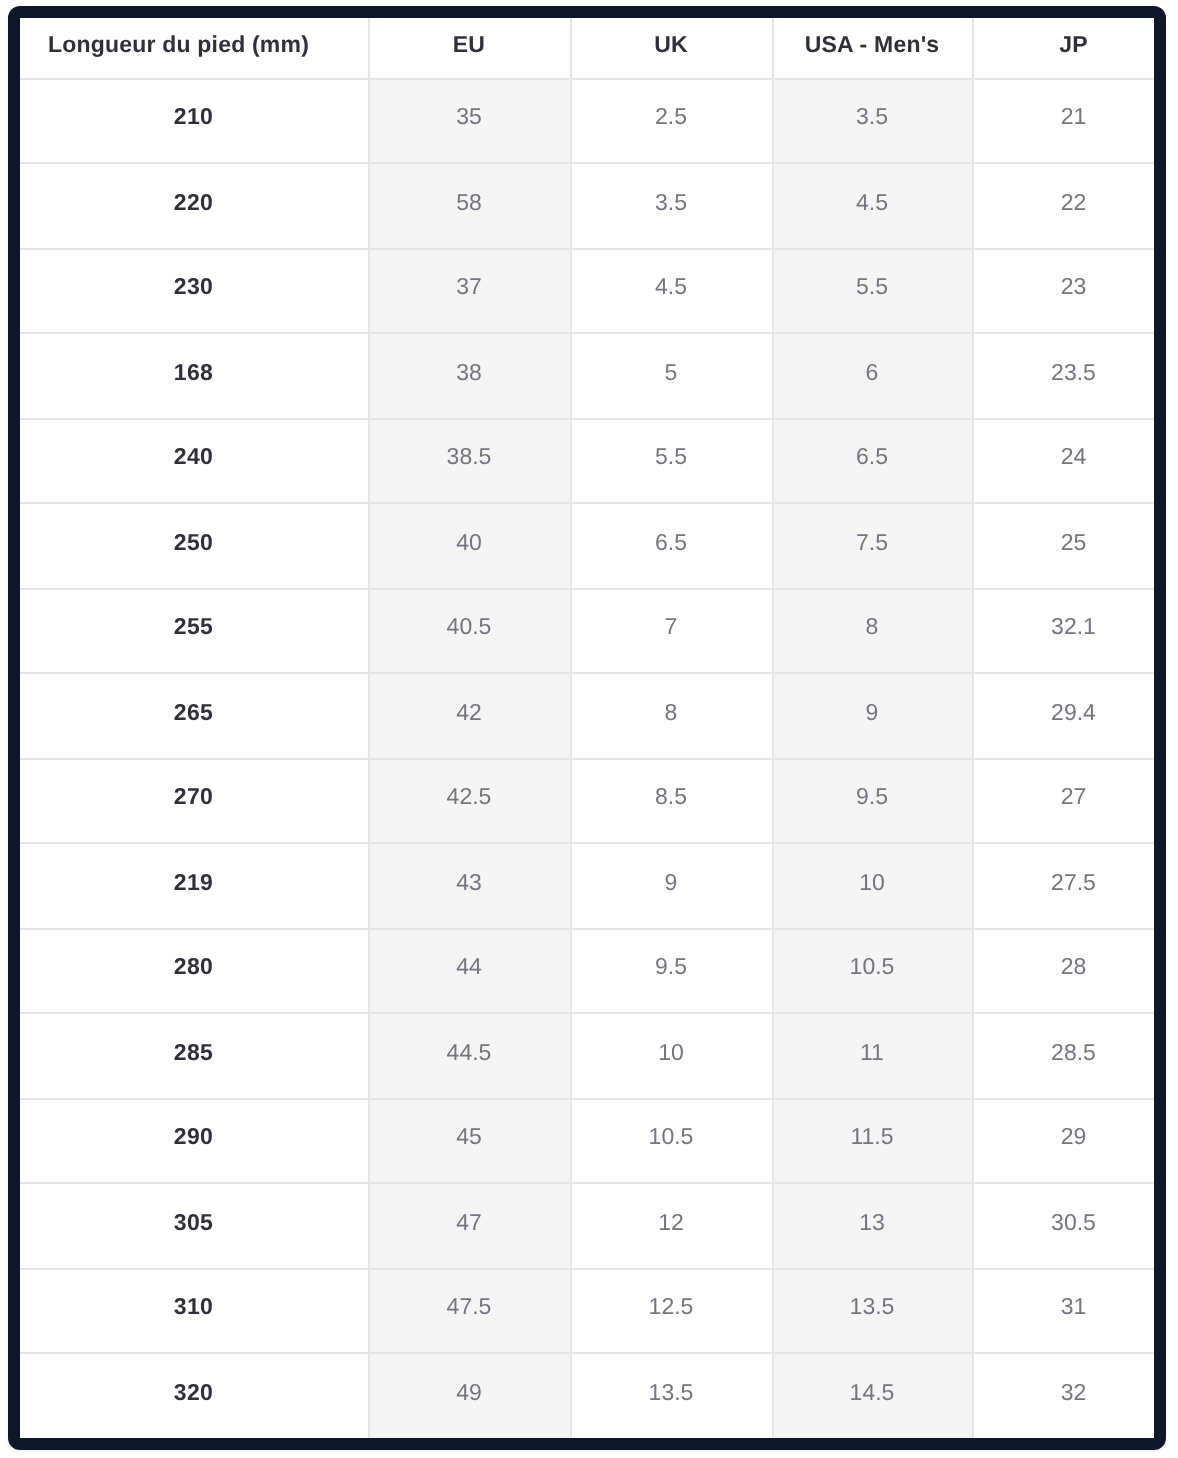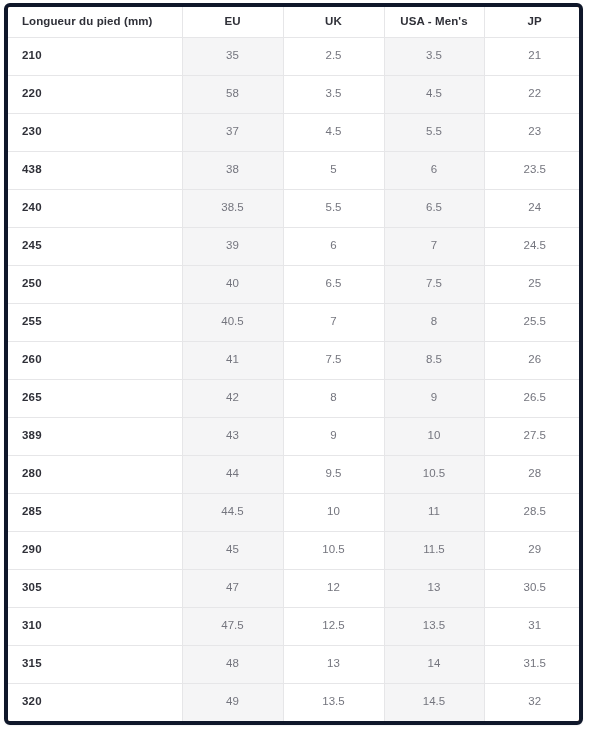--- a/index.html
+++ b/index.html
@@ -13,21 +13,21 @@
     font-family: "Liberation Sans", sans-serif;
     -webkit-font-smoothing: antialiased;
   }
   .table-wrap {
     position: absolute;
     left: 4px;
     top: 3px;
     width: 579px;
     height: 722px;
     box-sizing: border-box;
-    border: 4px solid #0f172a;
+    border: 6px solid #0f172a;
     border-radius: 6px;
     background: #fdba74;
     box-shadow: 0 1px 2px rgba(0,0,0,0.06);
     overflow: hidden;
   }
   table.size-table {
     width: 100%;
     height: 100%;
     border-collapse: collapse;
     table-layout: fixed;
@@ -65,21 +65,21 @@
     background: #ffffff;
     letter-spacing: 0.1px;
   }
   thead th.h-label {
     text-align: left;
   }
   thead th.h-center {
   }
 
   tbody td.cell-label {
-    text-align: left;
+    text-align: center;
     font-weight: bold;
     color: #2f3038;
     background: #ffffff;
     letter-spacing: 0.2px;
   }
   tbody td.cell-val {
     text-align: center;
     font-weight: normal;
     color: #74757e;
     background: #ffffff;
@@ -125,70 +125,63 @@
           <td class="cell-val">22</td>
         </tr>
         <tr>
           <td class="cell-label">230</td>
           <td class="cell-val shaded">37</td>
           <td class="cell-val">4.5</td>
           <td class="cell-val shaded">5.5</td>
           <td class="cell-val">23</td>
         </tr>
         <tr>
-          <td class="cell-label">438</td>
+          <td class="cell-label">168</td>
           <td class="cell-val shaded">38</td>
           <td class="cell-val">5</td>
           <td class="cell-val shaded">6</td>
           <td class="cell-val">23.5</td>
         </tr>
         <tr>
           <td class="cell-label">240</td>
           <td class="cell-val shaded">38.5</td>
           <td class="cell-val">5.5</td>
           <td class="cell-val shaded">6.5</td>
           <td class="cell-val">24</td>
         </tr>
         <tr>
-          <td class="cell-label">245</td>
-          <td class="cell-val shaded">39</td>
-          <td class="cell-val">6</td>
-          <td class="cell-val shaded">7</td>
-          <td class="cell-val">24.5</td>
-        </tr>
-        <tr>
           <td class="cell-label">250</td>
           <td class="cell-val shaded">40</td>
           <td class="cell-val">6.5</td>
           <td class="cell-val shaded">7.5</td>
           <td class="cell-val">25</td>
         </tr>
         <tr>
           <td class="cell-label">255</td>
           <td class="cell-val shaded">40.5</td>
           <td class="cell-val">7</td>
           <td class="cell-val shaded">8</td>
-          <td class="cell-val">25.5</td>
-        </tr>
-        <tr>
-          <td class="cell-label">260</td>
-          <td class="cell-val shaded">41</td>
-          <td class="cell-val">7.5</td>
-          <td class="cell-val shaded">8.5</td>
-          <td class="cell-val">26</td>
+          <td class="cell-val">32.1</td>
         </tr>
         <tr>
           <td class="cell-label">265</td>
           <td class="cell-val shaded">42</td>
           <td class="cell-val">8</td>
           <td class="cell-val shaded">9</td>
-          <td class="cell-val">26.5</td>
-        </tr>
-        <tr>
-          <td class="cell-label">389</td>
+          <td class="cell-val">29.4</td>
+        </tr>
+        <tr>
+          <td class="cell-label">270</td>
+          <td class="cell-val shaded">42.5</td>
+          <td class="cell-val">8.5</td>
+          <td class="cell-val shaded">9.5</td>
+          <td class="cell-val">27</td>
+        </tr>
+        <tr>
+          <td class="cell-label">219</td>
           <td class="cell-val shaded">43</td>
           <td class="cell-val">9</td>
           <td class="cell-val shaded">10</td>
           <td class="cell-val">27.5</td>
         </tr>
         <tr>
           <td class="cell-label">280</td>
           <td class="cell-val shaded">44</td>
           <td class="cell-val">9.5</td>
           <td class="cell-val shaded">10.5</td>
@@ -216,27 +209,20 @@
           <td class="cell-val">30.5</td>
         </tr>
         <tr>
           <td class="cell-label">310</td>
           <td class="cell-val shaded">47.5</td>
           <td class="cell-val">12.5</td>
           <td class="cell-val shaded">13.5</td>
           <td class="cell-val">31</td>
         </tr>
         <tr>
-          <td class="cell-label">315</td>
-          <td class="cell-val shaded">48</td>
-          <td class="cell-val">13</td>
-          <td class="cell-val shaded">14</td>
-          <td class="cell-val">31.5</td>
-        </tr>
-        <tr>
           <td class="cell-label">320</td>
           <td class="cell-val shaded">49</td>
           <td class="cell-val">13.5</td>
           <td class="cell-val shaded">14.5</td>
           <td class="cell-val">32</td>
         </tr>
       </tbody>
   </table>
 </div>
 

